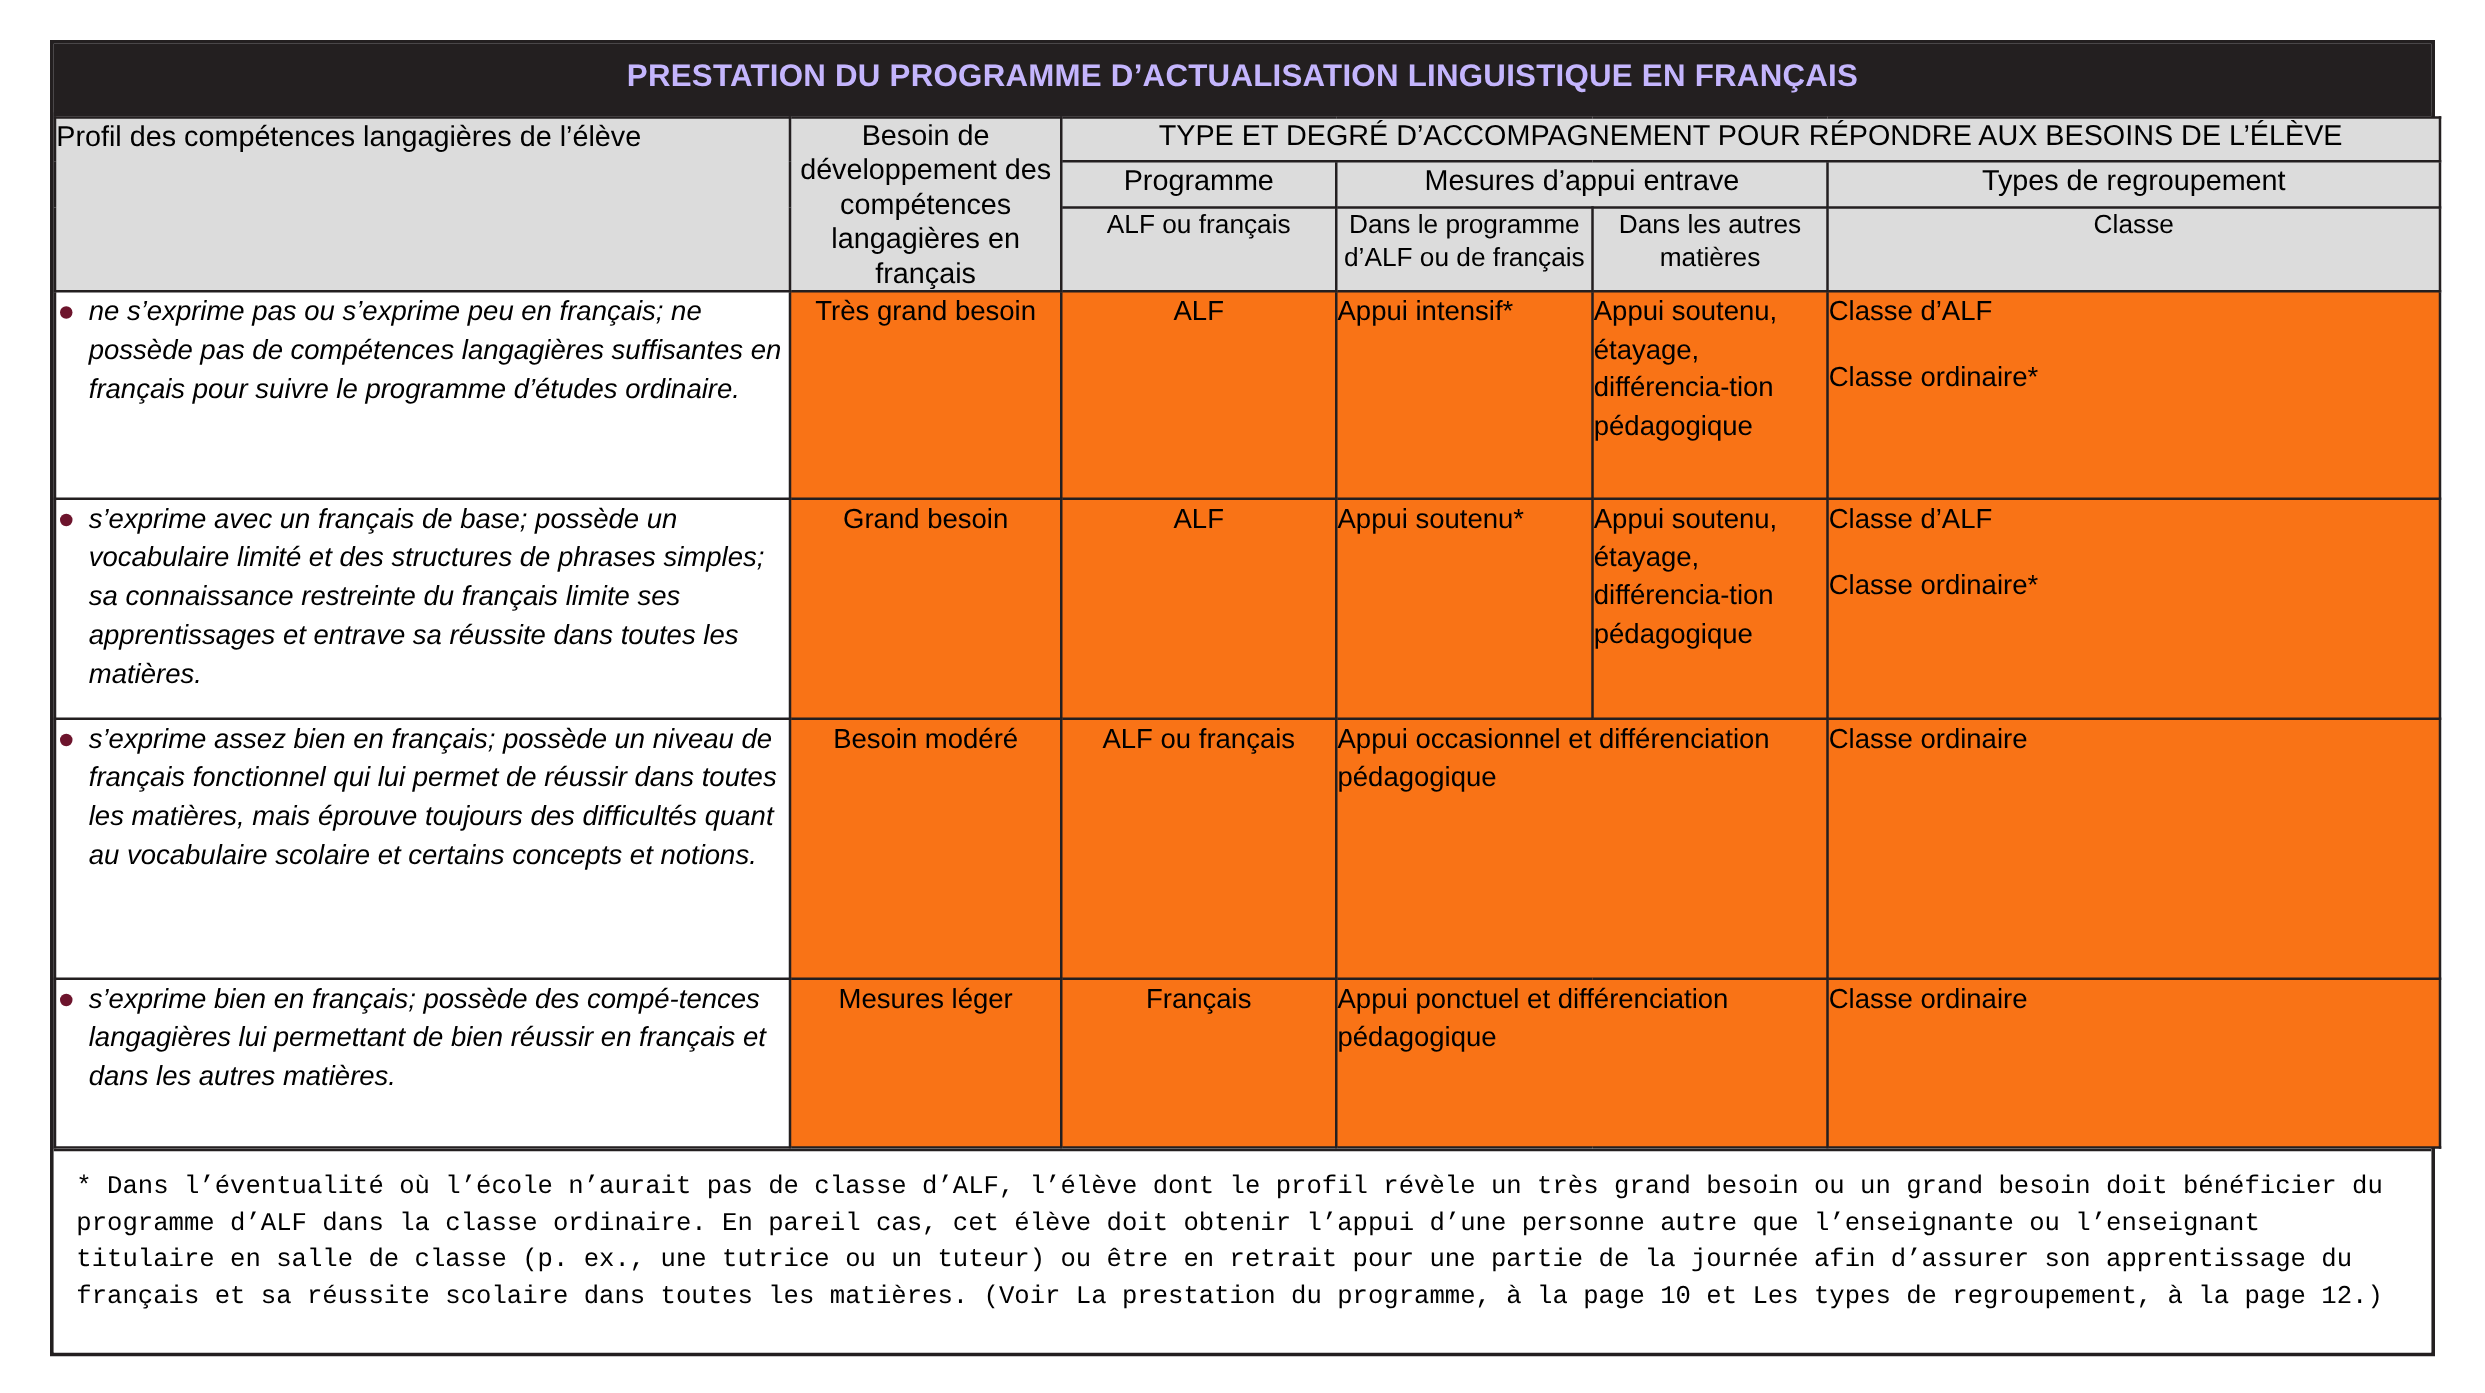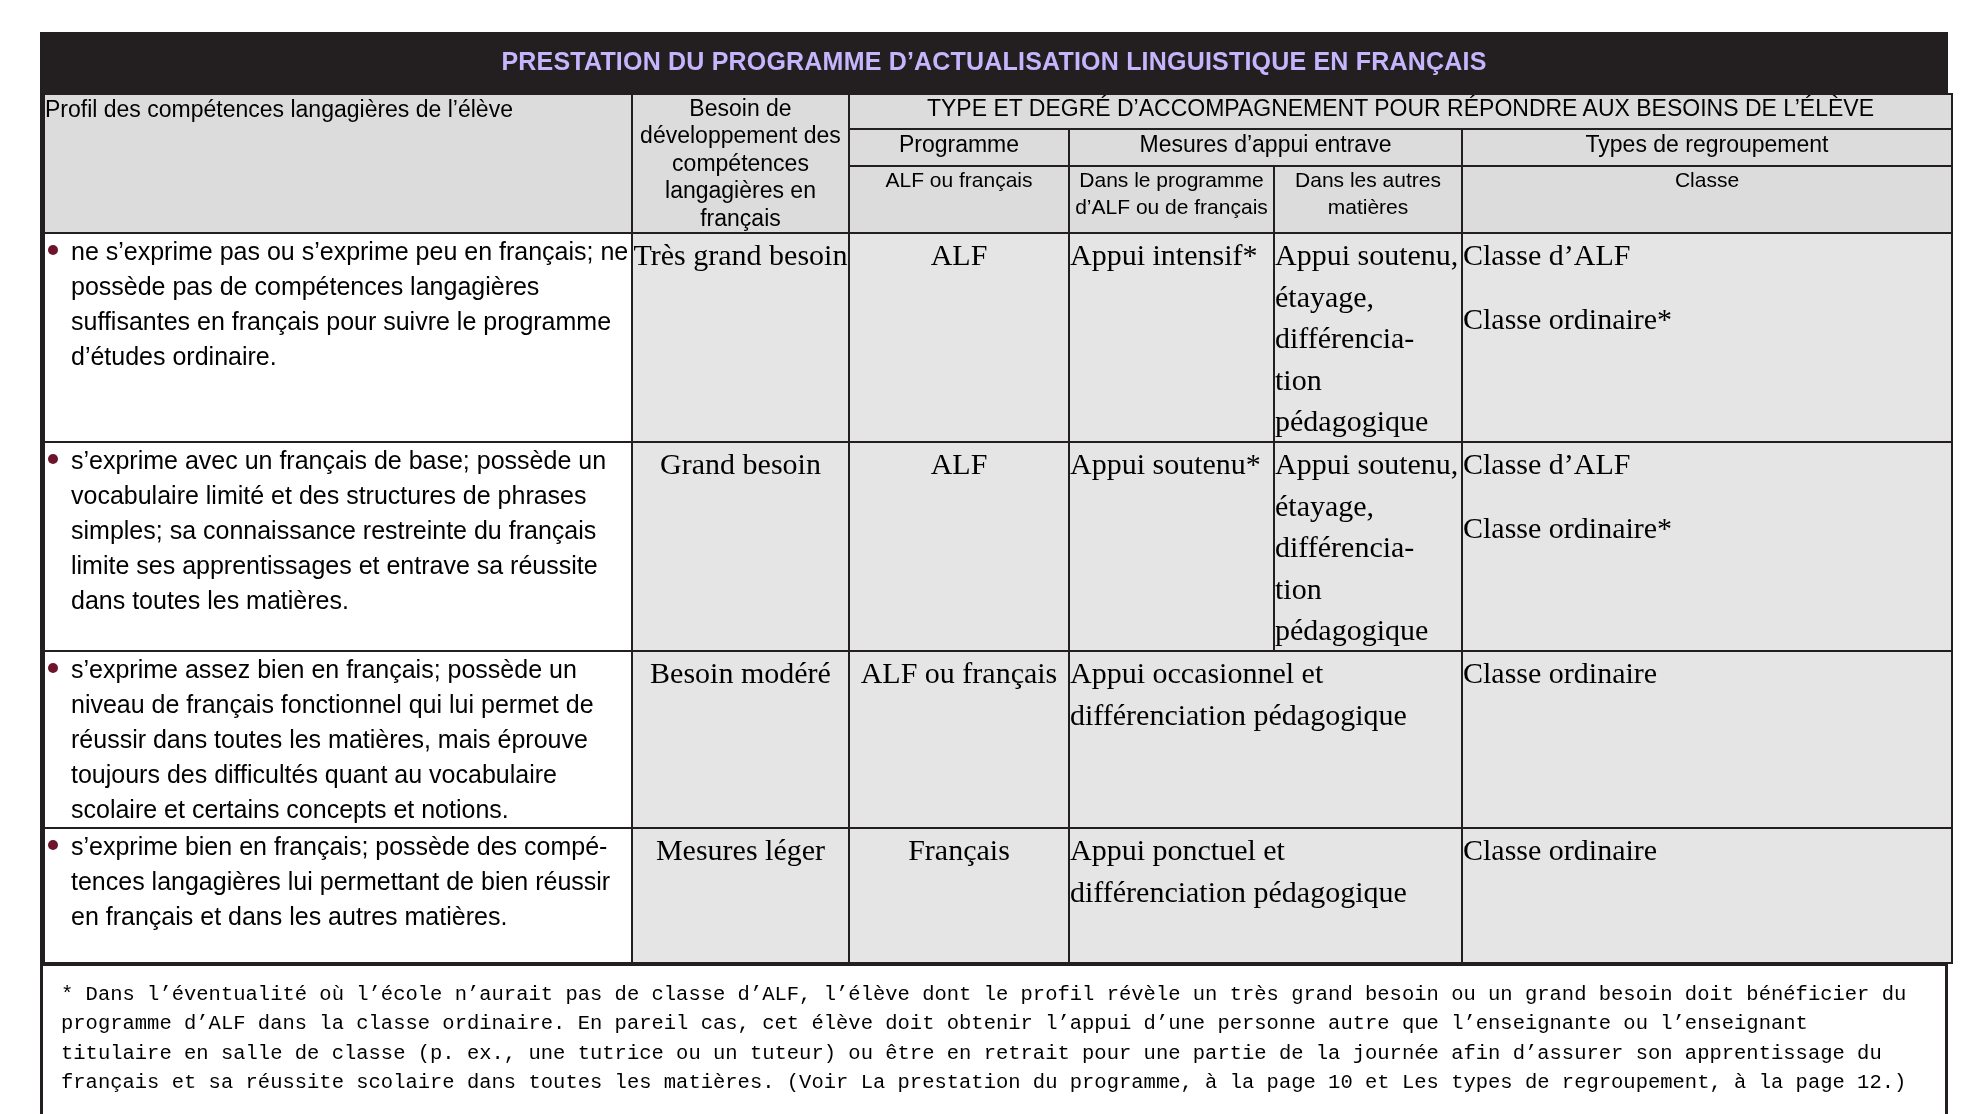--- a/index.html
+++ b/index.html
@@ -90,42 +90,42 @@
     background: #dcdcdc;
     text-align: center;
     font-size: 21px;
     line-height: 1.28;
     padding: 14px 10px 16px;
     vertical-align: middle;
   }
 
   
   .cell {
-    background: #e5e5e5;
-    font-size: 30px;
+    background: #f97316;
+    font-size: 22px;
     line-height: 1.38;
     padding: 13px 14px 16px;
     vertical-align: top;
-    font-family: Liberation Serif, serif;
   }
   .cell-center {
     text-align: center;
   }
   .cell-left {
     text-align: left;
   }
 
   
   .profile-cell {
     background: #ffffff;
-    font-size: 25px;
+    font-size: 22px;
     line-height: 1.40;
     padding: 14px 14px 16px 16px;
     vertical-align: top;
     text-align: left;
+    font-style: italic;
   }
   .bullet-row {
     position: relative;
     padding-left: 26px;
   }
   .bullet-dot {
     position: absolute;
     left: 3px;
     top: 11px;
     width: 10px;
@@ -215,21 +215,21 @@
         <td class="cell cell-center">Grand besoin</td>
         <td class="cell cell-center">ALF</td>
         <td class="cell cell-left">Appui soutenu*</td>
         <td class="cell cell-left">Appui soutenu, étayage, différencia-tion pédagogique</td>
         <td class="cell cell-left">
           <div class="stack-line">Classe d’ALF</div>
           <div class="stack-line">Classe ordinaire*</div>
         </td>
       </tr>
 
-      <tr style="height:172px">
+      <tr style="height:208px">
         <td class="profile-cell">
           <div class="bullet-row">
             <span class="bullet-dot"></span>
             <span>s’exprime assez bien en français; possède un niveau de français fonctionnel qui lui permet de réussir dans toutes les matières, mais éprouve toujours des difficultés quant au vocabulaire scolaire et certains concepts et notions.</span>
           </div>
         </td>
         <td class="cell cell-center">Besoin modéré</td>
         <td class="cell cell-center">ALF ou français</td>
         <td class="cell cell-left" colspan="2">Appui occasionnel et différenciation pédagogique</td>
         <td class="cell cell-left">

